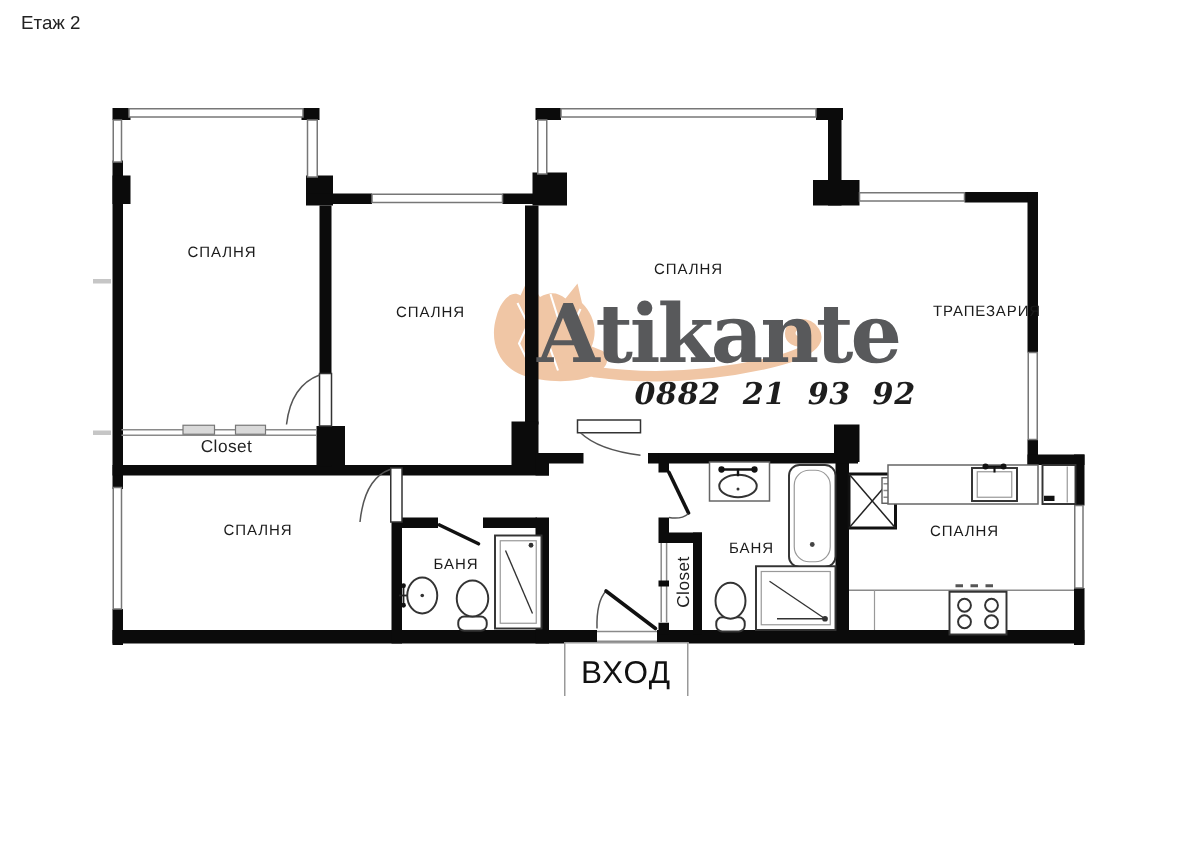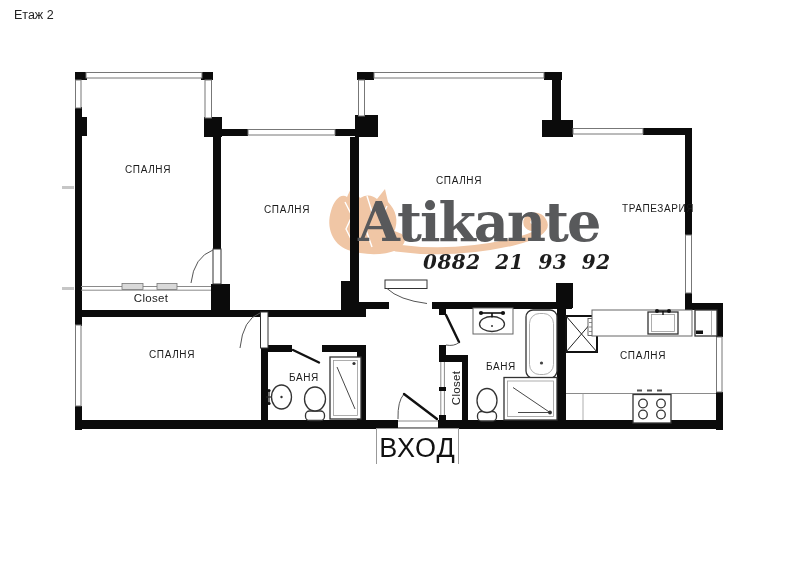--- a/index.html
+++ b/index.html
@@ -23,21 +23,21 @@
   
   .room-label{position:absolute;transform:translate(-50%,-50%);font-size:10px;
       letter-spacing:.6px;color:var(--label_text,#1b1b1b);white-space:nowrap;}
   .closet-label{position:absolute;transform:translate(-50%,-50%);font-size:11.5px;
       letter-spacing:.3px;color:#222;white-space:nowrap;}
   .closet-label.vert{transform:translate(-50%,-50%) rotate(-90deg);}
   .floor-title{position:absolute;left:14px;top:8px;font-size:12.5px;color:#222;}
   .entrance-box{position:absolute;left:376px;top:428px;width:83px;height:41px;
       border:1px solid #999;background:#fff;box-sizing:border-box;
       display:flex;align-items:center;justify-content:center;}
-  .entrance-label{font-size:27px;letter-spacing:1px;color:#111;}
+  .entrance-label{font-size:21px;letter-spacing:1px;color:#111;}
   .brand-text{position:absolute;left:358px;top:194px;font-family:"DejaVu Serif","Liberation Serif",serif;
       font-weight:bold;font-size:54px;line-height:56px;letter-spacing:-2px;
       color:var(--brand_text,#58595b);white-space:nowrap;}
   .brand-phone{position:absolute;left:391px;top:250px;font-family:"DejaVu Serif","Liberation Serif",serif;
       font-weight:bold;font-style:italic;font-size:20px;letter-spacing:.5px;word-spacing:7px;
       color:var(--phone_text,#1d1d1d);white-space:nowrap;margin-left:32px;}
 </style>
 </head>
 <body>
 

